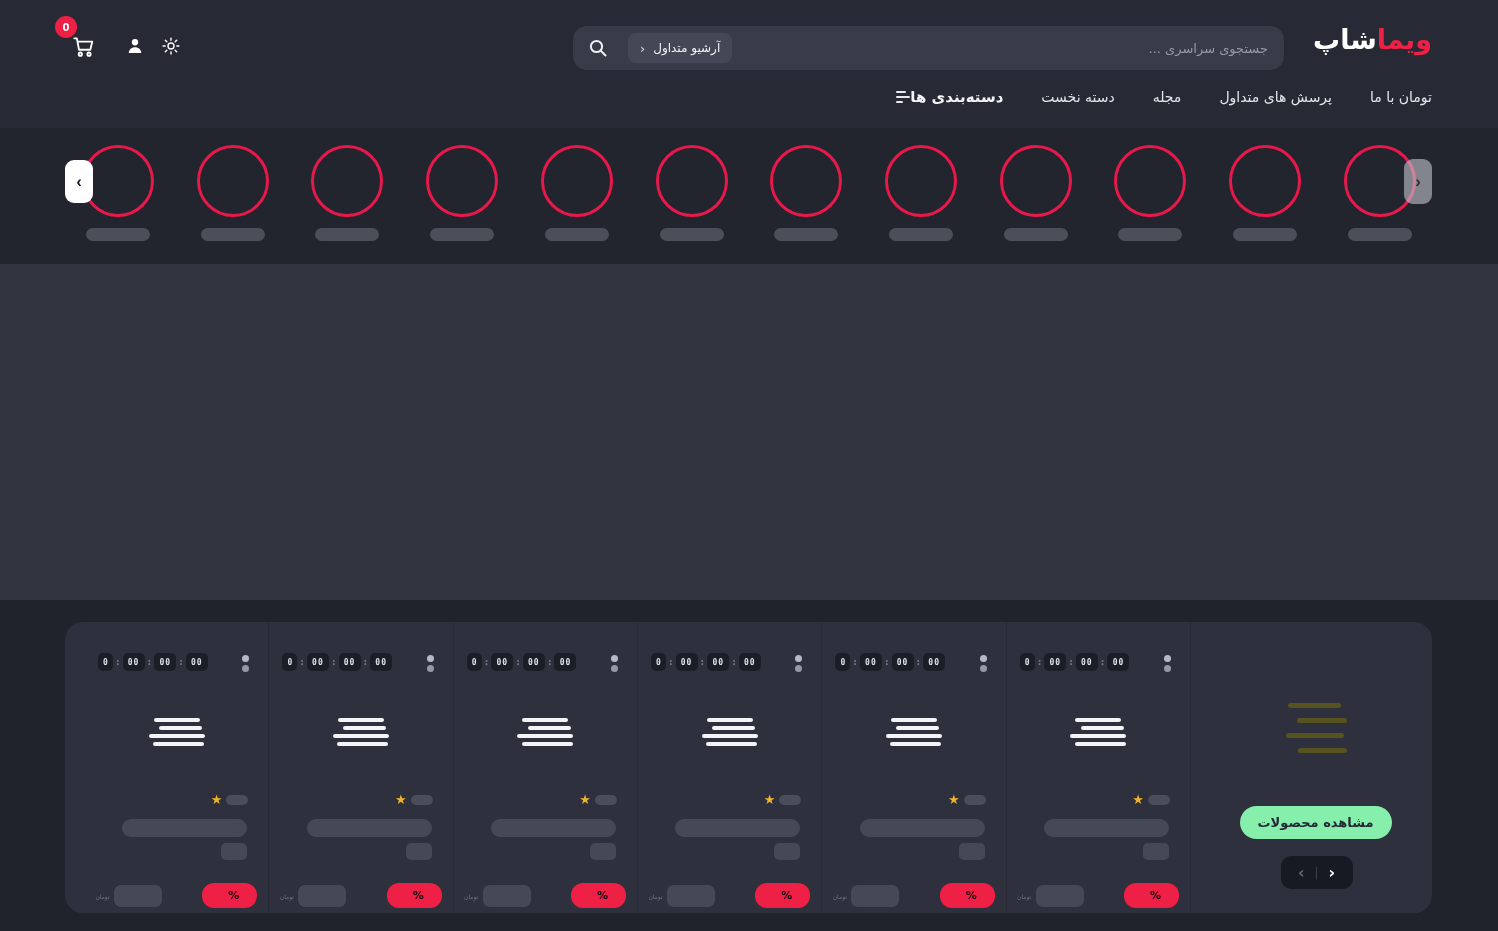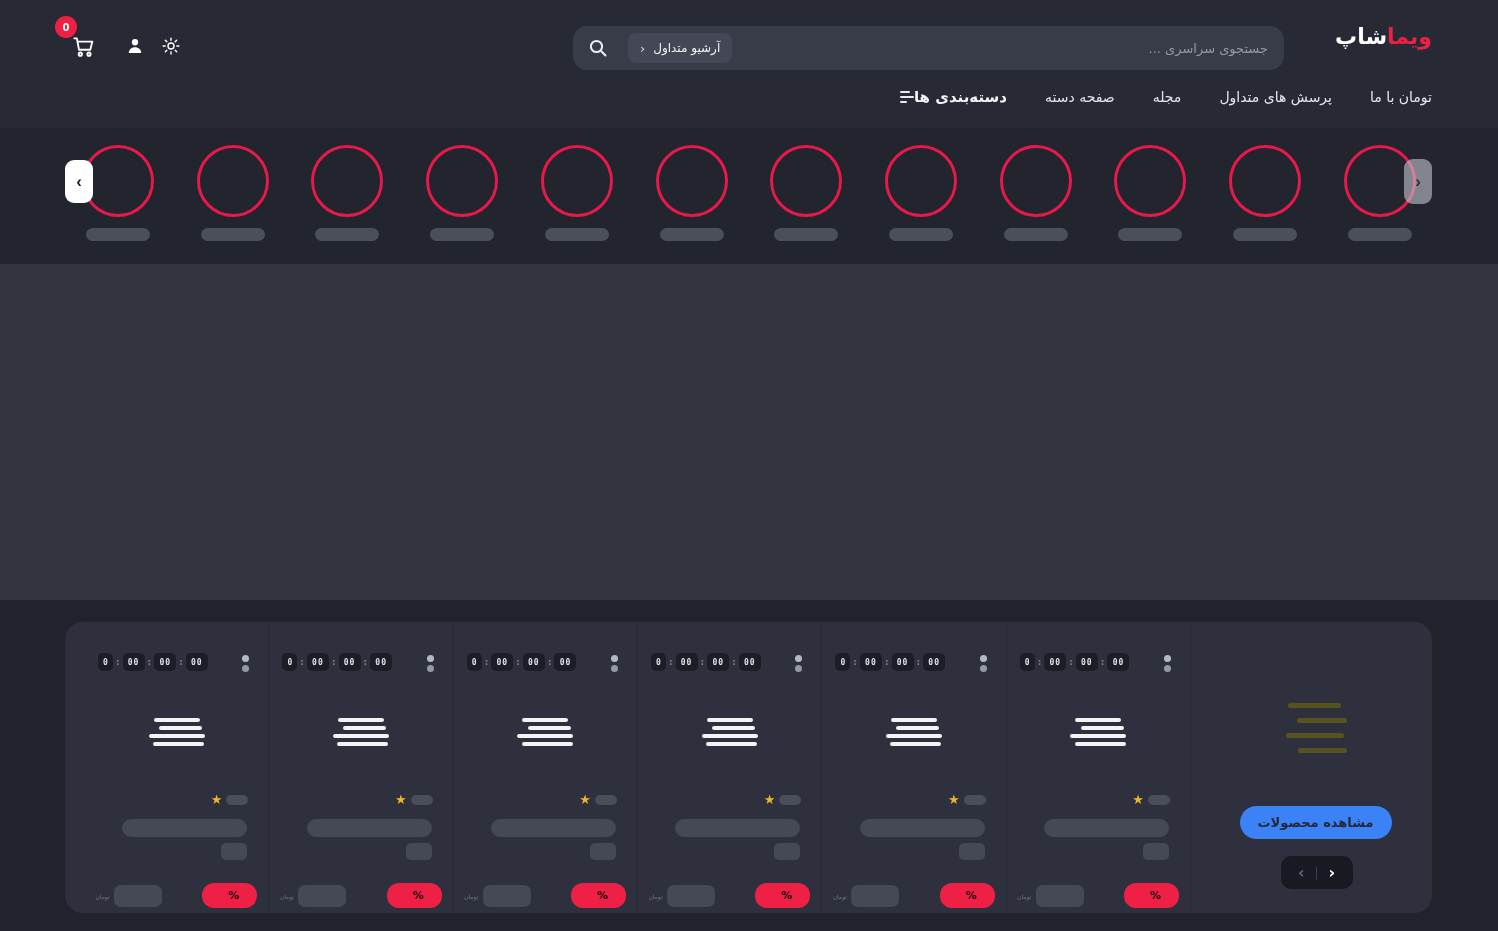--- a/index.html
+++ b/index.html
@@ -5,21 +5,21 @@
   * { margin:0; padding:0; box-sizing:border-box; }
   html,body { width:1498px; height:931px; overflow:hidden; }
   body {
     font-family:"DejaVu Sans","Liberation Sans",sans-serif;
     background:var(--bottom-bg,#20222c); position:relative; color:#e9eaee;
   }
   section, header { position:absolute; left:0; width:1498px; }
 
   
   .hdr { top:0; height:128px; background:var(--header-bg,#272a35); z-index:3; }
-  .logo { position:absolute; right:66px; top:24px; font-size:22px; font-weight:800; direction:rtl; cursor:pointer; }
+  .logo { position:absolute; right:66px; top:24px; font-size:27px; font-weight:800; direction:rtl; cursor:pointer; }
   .logo .red { color:var(--accent,#ee2045); }
   .logo .white { color:#ffffff; }
 
   .hdr-icons { position:absolute; left:55px; top:14px; width:140px; height:60px; }
   .icon-btn { position:absolute; background:none; border:none; cursor:pointer; }
   .cart-btn { left:16px; top:20px; }
   .user-btn { left:70px; top:22px; }
   .sun-btn  { left:106px; top:22px; }
   .badge {
     position:absolute; left:0px; top:2px; width:22px; height:22px; border-radius:50%;
@@ -117,21 +117,21 @@
 
   .panel { width:242px; position:relative; border-left:1px solid var(--card-divider,#272a34); }
   .promo-lines { position:absolute; left:0; right:0; top:81px; display:flex; flex-direction:column;
                  align-items:center; gap:10px; }
   .promo-lines i { display:block; height:5px; border-radius:3px; background:var(--promo-line,#565320); }
   .promo-lines i:nth-child(1){width:53px; transform:translateX(3px);}
   .promo-lines i:nth-child(2){width:50px; transform:translateX(10px);}
   .promo-lines i:nth-child(3){width:58px; transform:translateX(3px);}
   .promo-lines i:nth-child(4){width:49px; transform:translateX(11px);}
   .view-btn { position:absolute; top:184px; left:50%; transform:translateX(calc(-50% + 4px));
-              height:33px; padding:0 18px; border:none; border-radius:17px; background:#3b82f6;
+              height:33px; padding:0 18px; border:none; border-radius:17px; background:#86efac;
               color:#252836; font-size:13px; font-weight:700; font-family:inherit; cursor:pointer;
               white-space:nowrap; direction:rtl;text-align:center; }
   .pager { position:absolute; top:234px; left:50%; transform:translateX(calc(-50% + 5px));
            width:72px; height:33px; border-radius:10px; background:#181a23;
            display:flex; align-items:center; justify-content:center; gap:10px; }
   .pg-prev { color:#646876; font-size:16px; font-weight:700; cursor:pointer; }
   .pg-div  { color:#3f434e; font-size:12px; }
   .pg-next { color:#ffffff; font-size:16px; font-weight:700; cursor:pointer; }
 
   svg { display:block; }
@@ -189,21 +189,21 @@
 
   <nav class="hdr-nav">
     <div class="cats">
       <span class="filter-ico">
           <i></i>
           <i></i>
           <i></i>
         </span>
       <span>دسته‌بندی ها</span>
     </div>
-    <span class="nav-link">صفحه دسته</span>
+    <span class="nav-link">دسته نخست</span>
     <span class="nav-link">مجله</span>
     <span class="nav-link">پرسش های متداول</span>
     <span class="nav-link">تومان با ما</span>
   </nav>
 </header>
 
 <section class="strip">
   <div class="cat-row">
 
       <div class="cat-item">

